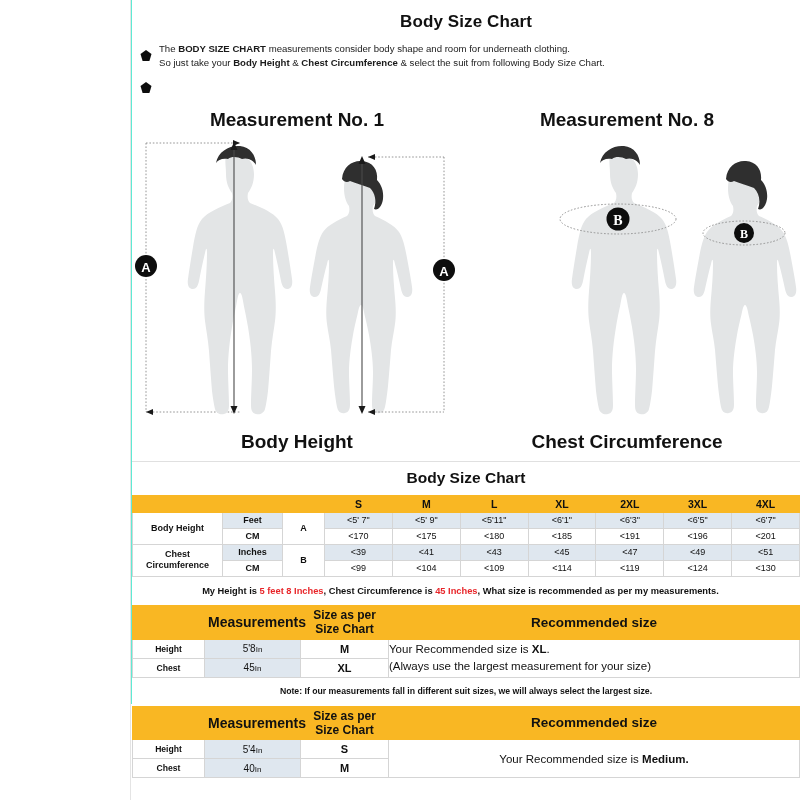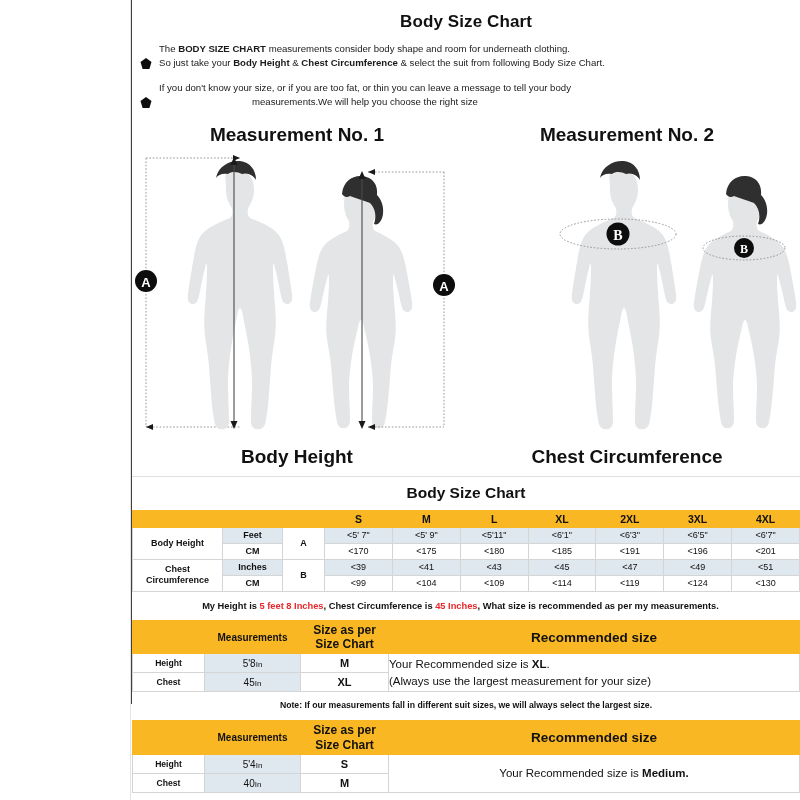--- a/index.html
+++ b/index.html
@@ -5,41 +5,41 @@
   * { box-sizing: border-box; margin: 0; padding: 0; }
   html, body {
     width: 800px; height: 800px;
     background: #ffffff;
     font-family: "Liberation Sans", sans-serif;
     overflow: hidden;
   }
   #page {
     position: relative;
     width: 800px; height: 704px;
-    background: #404040;
+    background: #5eead4;
   }
   
   .gutter-left {
     position: absolute; left: 0; top: 0; width: 131px; height: 800px;
     background: #ffffff; border-right: 1px solid #e4e4e4;
   }
   .content {
     position: absolute; left: 132px; top: 0;
     width: 668px; height: 800px;
     background: #ffffff;
   }
 
   
   .main-title {
     text-align: center;
     font-size: 17px; font-weight: bold; color: #111;
     padding-top: 12px; letter-spacing: .1px;
   }
   .intro { padding: 10px 6px 0 6px; }
-  .bullet-row { display: flex; align-items: flex-end; margin-bottom: 11px; }
+  .bullet-row { display: flex; align-items: center; margin-bottom: 11px; }
   .bullet {
     flex: 0 0 auto; width: 12px; height: 12px; margin: 1px 7px 0 2px;
   }
   .bullet svg { display: block; }
   .bullet-text {
     font-size: 9.6px; color: #1a1a1a; line-height: 1.45;
   }
   .bullet-text b { font-weight: bold; }
   .center-line { text-align: center; display: block; }
 
@@ -110,21 +110,21 @@
   .ex-table td, .ex-table th {
     border: 1px solid #d5d5d5; color: #111;
   }
   .ex-table thead th {
     background: #f9b723; border-color: #f9b723;
     font-weight: bold; color: #111;
     height: 32px; padding: 2px 3px;
     vertical-align: middle; text-align: center;
   }
   .ex-table thead th.blank { background: #f9b723; }
-  .ex-h-meas { font-size: 10px; }
+  .ex-h-meas { font-size: 14px; }
   .ex-h-chart { font-size: 12px; line-height: 1.2; }
   .ex-h-rec { font-size: 13.5px; }
   .ex-table tbody td { height: 19px; text-align: center; }
   .ex-rowlabel { font-weight: bold; font-size: 8.6px; }
   .ex-meas { background: #dfe7ef; font-size: 10px; }
   .ex-meas .unit { font-size: 8px; }
   .ex-size { font-weight: bold; font-size: 11px; }
   .ex-rec {
     text-align: left !important; padding-left: 0;
     font-size: 11.5px; line-height: 1.45; color: #222;
@@ -157,30 +157,26 @@
           <span>So just take your </span><b>Body Height</b><span> &amp; </span><b>Chest Circumference</b><span> &amp; select the suit from following Body Size Chart.</span>
         </span>
       </div>
 
       <div class="bullet-row">
         <span class="bullet">
           <svg width="12" height="12" viewBox="0 0 12 12">
               <path d="M6 0 L11.5 4 L9.4 11 L2.6 11 L0.5 4 Z" fill="#0d0d0d"></path>
             </svg>
         </span>
-        <span class="bullet-text">
-          <span>If you don't know your size, or if you are too fat, or thin you can leave a message to tell your body</span><br>
-          <span class="center-line">measurements.We will help you choose the right size</span>
-        </span>
       </div>
     </div>
 
     <div class="fig-head">
       <div class="fh1">Measurement No. 1</div>
-      <div class="fh2">Measurement No. 2</div>
+      <div class="fh2">Measurement No. 8</div>
     </div>
 
     <div class="figures">
       <svg width="668" height="292" viewBox="0 0 668 292">
         <defs>
           <g id="maleBody">
             <path fill="#e3e5e6" d="M46 10 C58 10 66 19 66 31 C66 40 63 46 60 50 C59 55 60 58 62 60
               C72 64 84 69 90 76 C95 82 97 92 99 104 C101 116 103 128 104 136
               C105 142 103 146 99 146 C96 146 94 143 93 138 C91 128 89 118 87 110
               C86 105 85 104 85 110 C85 122 86 136 87 148 C88 160 88 170 87 178

